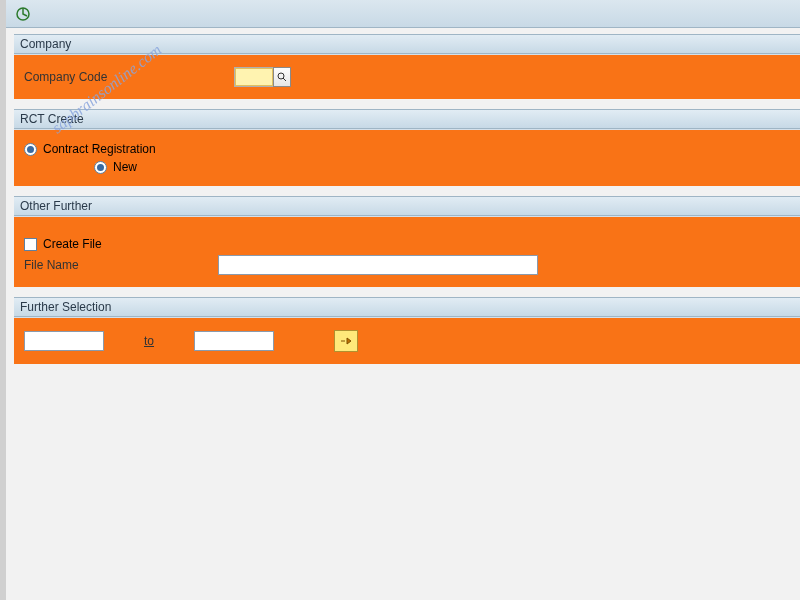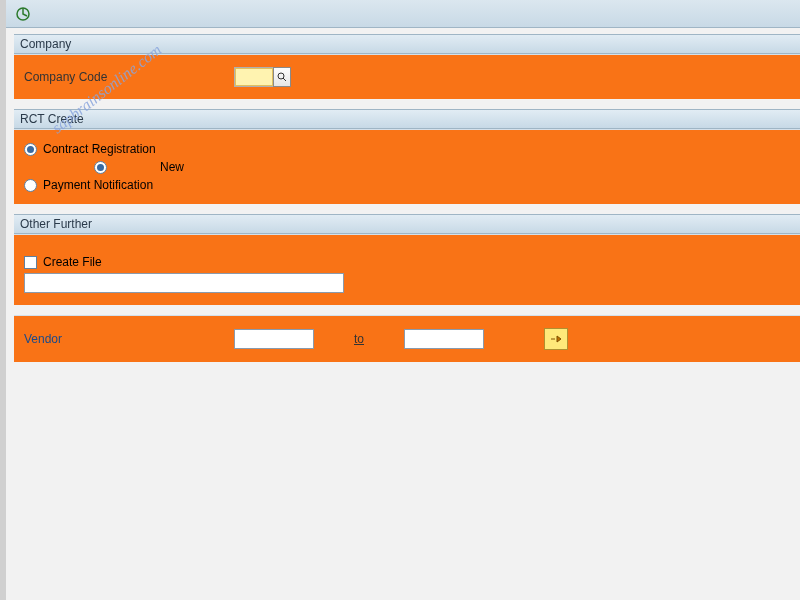--- a/index.html
+++ b/index.html
@@ -14,21 +14,21 @@
   .row { display: flex; align-items: center; margin: 4px 0; }
   .label { width: 210px; color: #333; }
   .label.blue { color: #1a4a8a; }
   .field-cc { width: 40px; height: 20px; background: #fff3b0; border: 1px solid #b0b0b0; box-shadow: inset 0 0 0 1px #e0c060; }
   .f4-btn { width: 18px; height: 20px; background: linear-gradient(#fdfdfd,#e6e6e6); border: 1px solid #8a8a8a; margin-left: -1px; display: inline-flex; align-items: center; justify-content: center; }
   .radio, .checkbox { width: 13px; height: 13px; margin-right: 6px; vertical-align: middle; }
   .radio { border-radius: 50%; border: 1px solid #6080a0; background: #fff; display: inline-flex; align-items: center; justify-content: center; }
   .radio.sel::after { content:""; width:7px; height:7px; border-radius:50%; background:#3a6aa0; }
   .checkbox { border:1px solid #6080a0; background:#fff; display:inline-block; }
   .indent1 { margin-left: 0; }
-  .indent2 { margin-left: 70px; gap: 47px; }
+  .indent2 { margin-left: 70px; }
   .txt-input { height: 20px; border: 1px solid #8a9aac; background: #fff; }
   .file-input { width: 320px; margin-left: 0; }
   .vendor-input { width: 80px; }
   .to-label { margin: 0 40px; color: #333; text-decoration: underline; }
   .multi-btn { width: 24px; height: 22px; background: #ffe97a; border:1px solid #b09030; display:inline-flex; align-items:center; justify-content:center; margin-left: 60px; }
   .watermark { position: absolute; top: 80px; left: 40px; color:#8aa5dd; font-size:16px; font-style:italic; transform: rotate(-38deg); pointer-events:none; opacity:0.85; font-family: 'Times New Roman', serif; }
   svg { display:block; }
 </style>
 </head>
 <body>
@@ -66,45 +66,42 @@
       <div class="group-header">RCT Create</div>
       <div class="group-body">
         <div class="row indent1">
           <span class="radio sel"></span>
           <span>Contract Registration</span>
         </div>
         <div class="row indent2">
           <span class="radio sel"></span>
           <span>New</span>
         </div>
-        <div class="row indent1">
-          <span class="radio"></span>
-          <span>Payment Notification</span>
-        </div>
       </div>
     </div>
 
     <div class="group">
       <div class="group-header">Other Further</div>
       <div class="group-body">
         <div style="height:8px"></div>
         <div class="row indent1">
           <span class="checkbox"></span>
           <span>Create File</span>
         </div>
         <div class="row indent1">
+          <span class="label" style="width:194px">File Name</span>
           <input class="txt-input file-input" value="" style="">
         </div>
       </div>
     </div>
 
     <div class="group">
+      <div class="group-header">Further Selection</div>
       <div class="group-body">
         <div class="row">
-          <span class="label blue">Vendor</span>
           <input class="txt-input vendor-input" value="" style="">
           <span class="to-label">to</span>
           <input class="txt-input vendor-input" value="" style="">
           <span class="multi-btn">
             <svg width="12" height="12" viewBox="0 0 12 12">
                 <path d="M1 6 L5 6 M7 3 L11 6 L7 9 Z" fill="#c07000" stroke="#805000"></path>
               </svg>
           </span>
         </div>
       </div>

